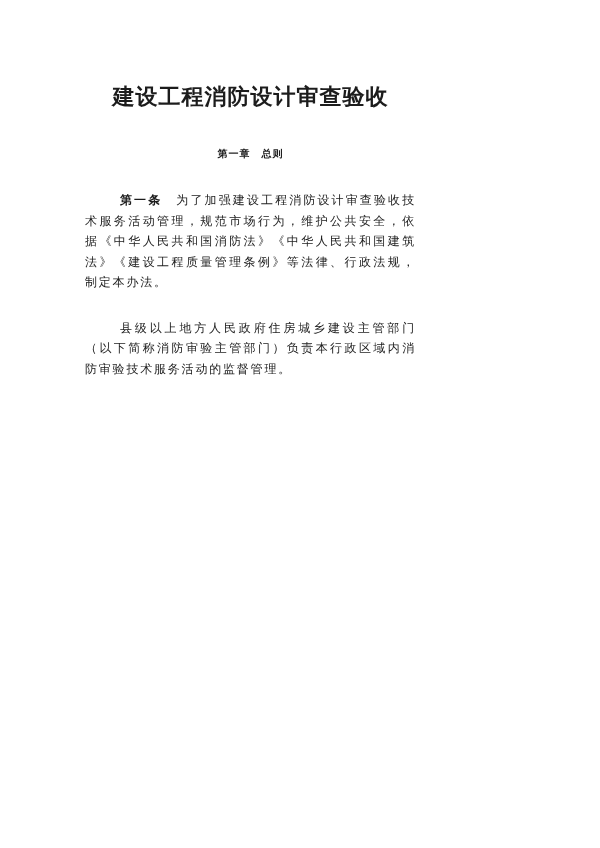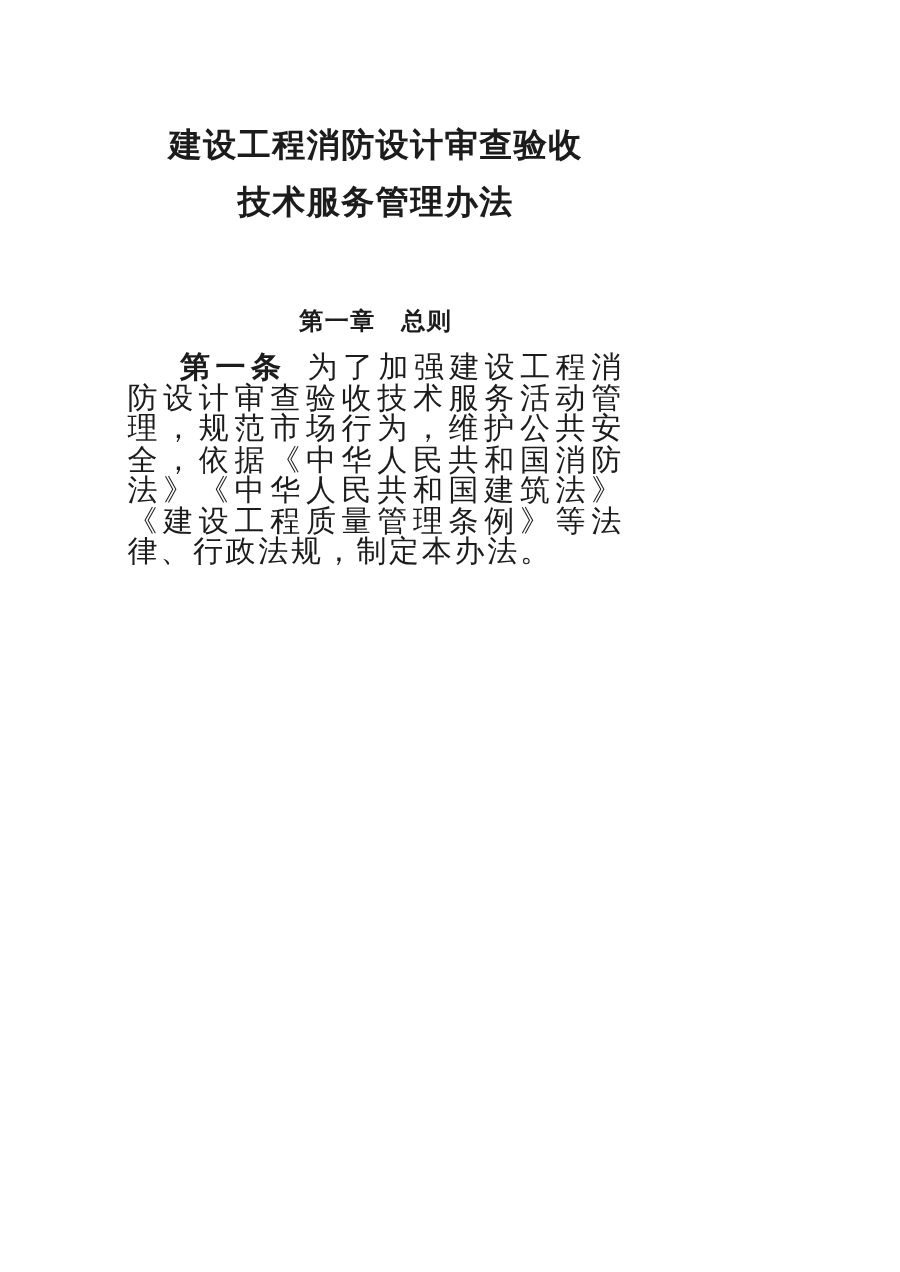--- a/index.html
+++ b/index.html
@@ -23,50 +23,50 @@
   }
   .doc-title{
     text-align:center;
     font-size:22px;
     line-height:38px;
     font-weight:bold;
     letter-spacing:1px;
   }
   .title-line{display:block;}
   .chapter{
-    margin-top:50px;
+    margin-top:27px;
     text-align:center;
-    font-size:16px;
+    font-size:10px;
     line-height:22px;
     font-weight:bold;
     letter-spacing:1px;
   }
   .articles{margin-top:0;}
   .para{
-    margin-top:9px;
-    font-size:20px;
+    margin-top:25px;
+    font-size:12px;
     line-height:20.5px;
     letter-spacing:1.8px;
     text-align:justify;
     text-indent:35px;
     color:var(--text-color);
   }
   .para-label{
     font-weight:bold;
     margin-right:14px;
   }
   .para-label:empty{margin-right:0;}
   .seg{color:var(--text-color);}
   .seg.red{color:var(--red);}
 </style>
 </head>
 <body>
 
 <div class="page">
   <h1 class="doc-title">
     <span class="title-line">建设工程消防设计审查验收</span>
-    <span class="title-line">技术服务管理办法</span>
   </h1>
   <h2 class="chapter">第一章　总则</h2>
   <div class="articles">
       <p class="para"><b class="para-label">第一条</b><span class="seg">为了加强建设工程消防设计审查验收技术服务活动管理，规范市场行为，维护公共安全，依据《中华人民共和国消防法》《中华人民共和国建筑法》《建设工程质量管理条例》等法律、行政法规，制定本办法。</span></p>
+      <p class="para"><b class="para-label"></b><span class="seg">县级以上地方人民政府住房城乡建设主管部门（以下简称消防审验主管部门）负责本行政区域内消防审验技术服务活动的监督管理。</span></p>
     </div>
 </div>
 
 </body></html>

